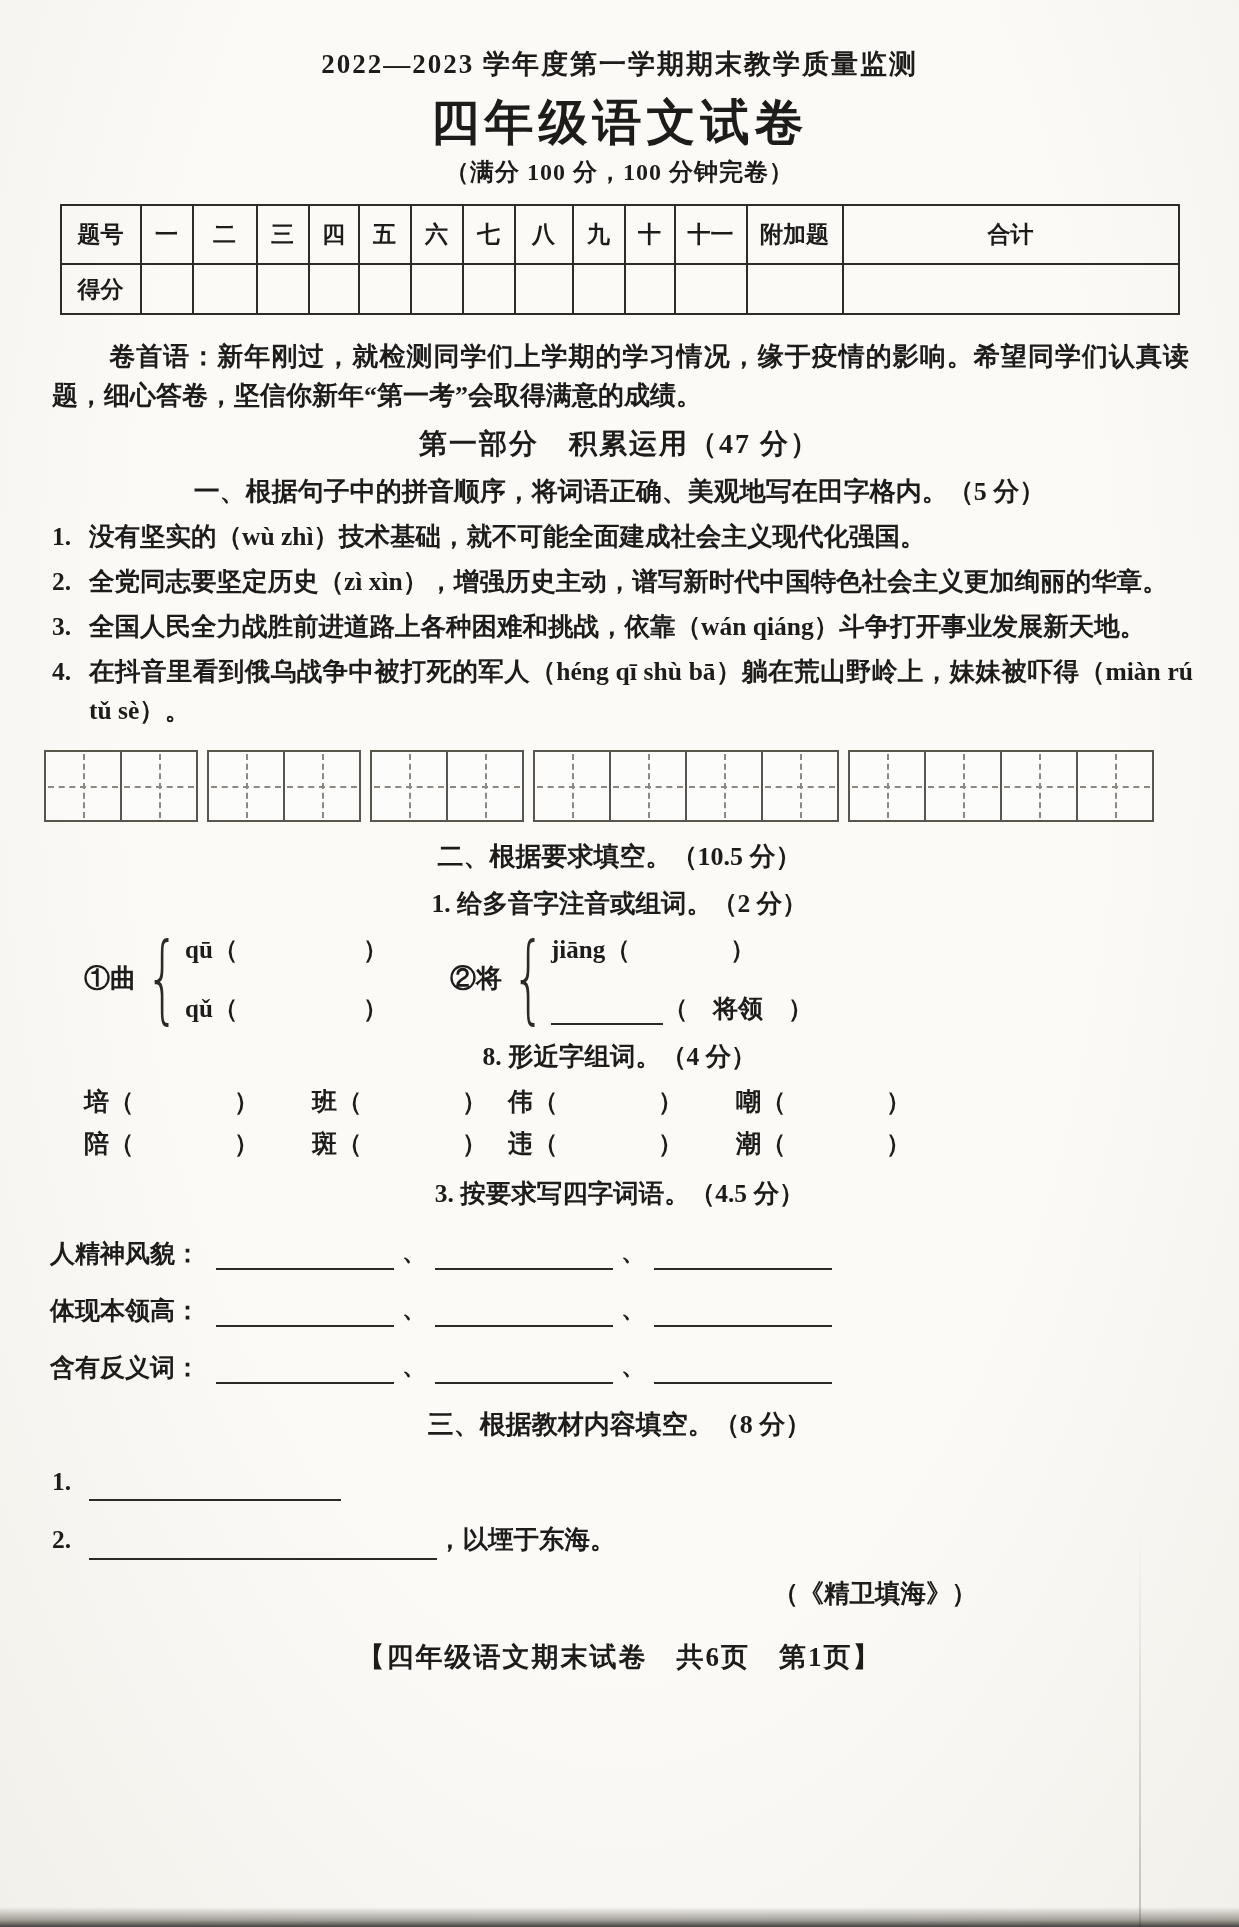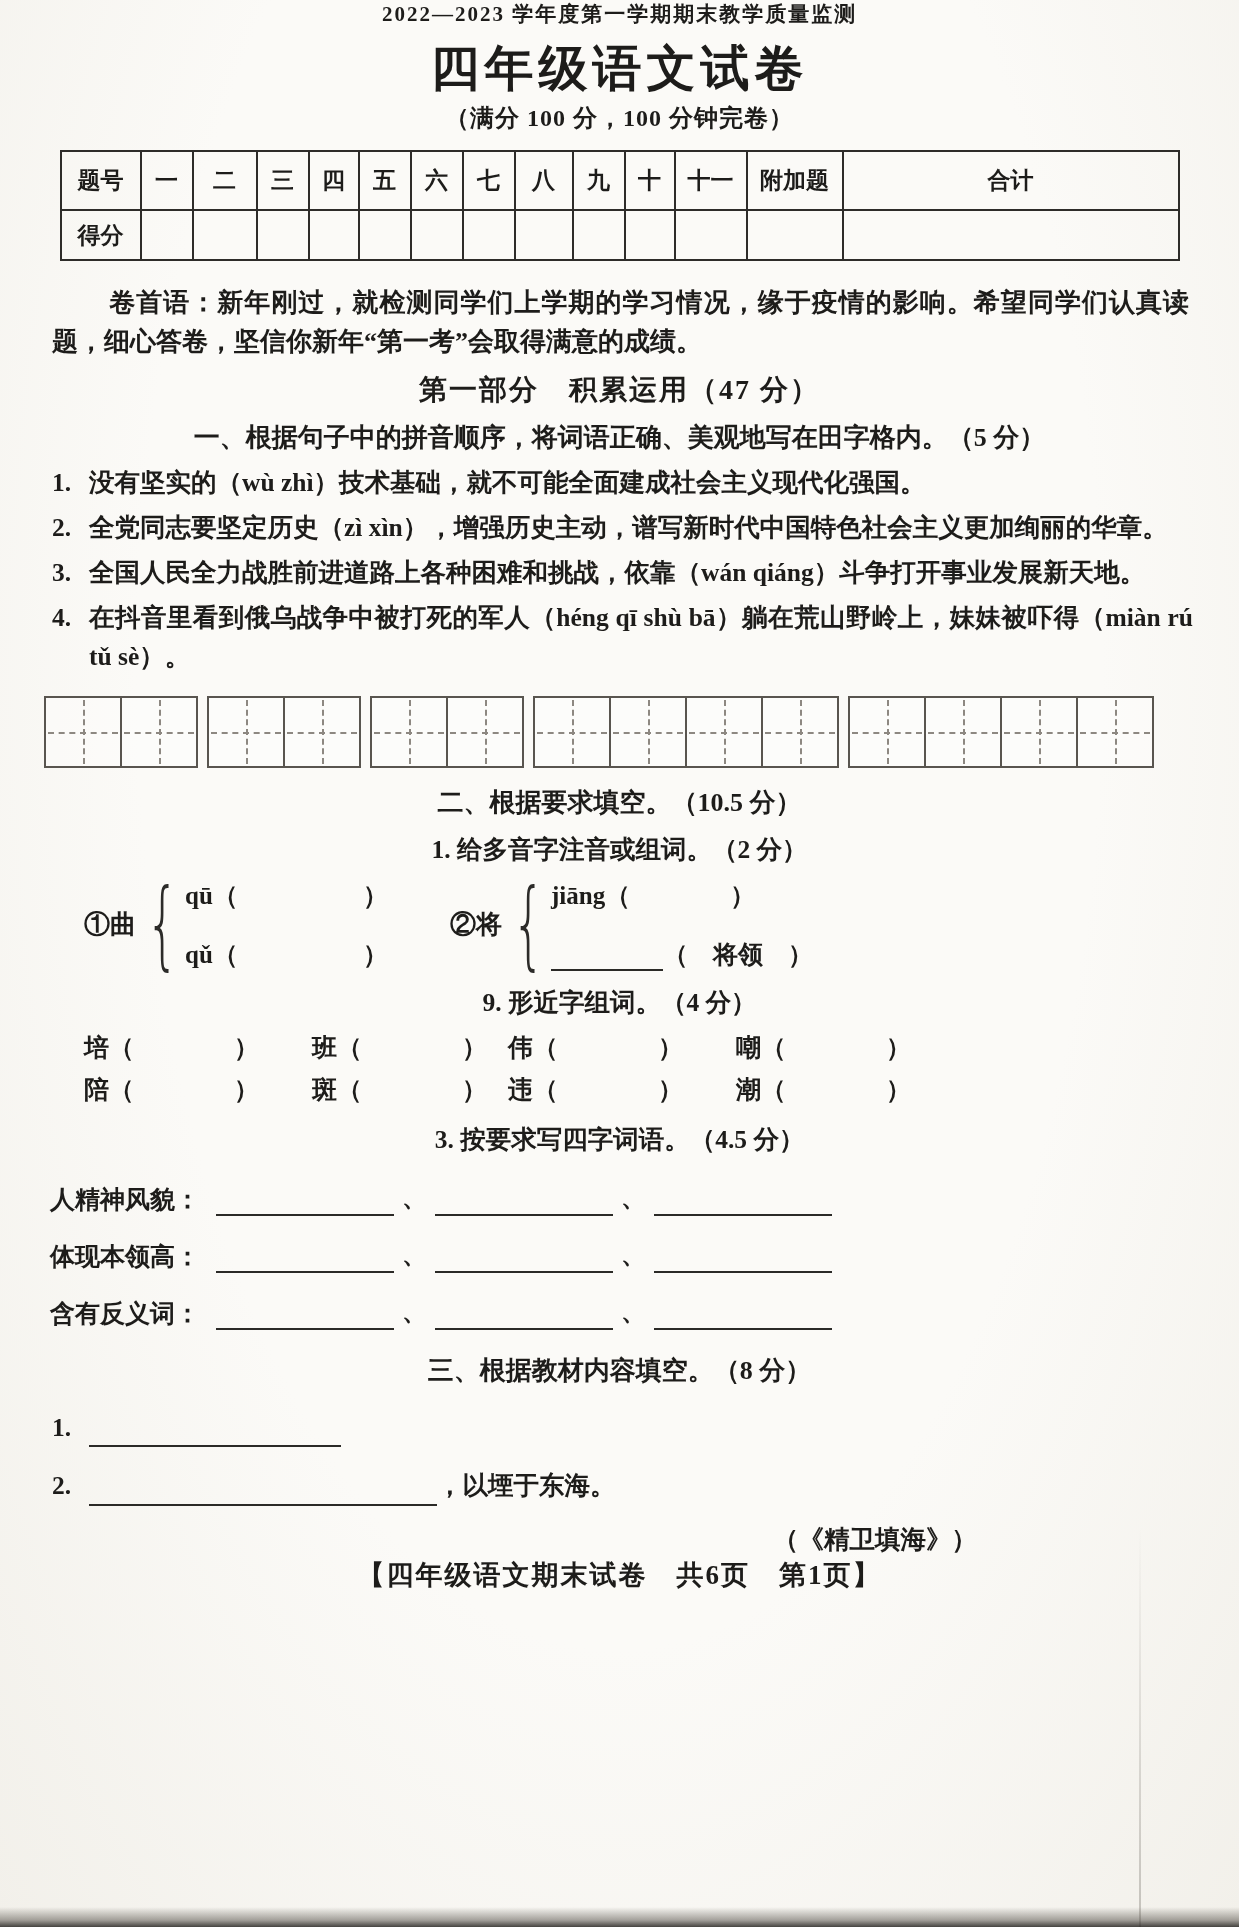--- a/index.html
+++ b/index.html
@@ -7,21 +7,21 @@
   body {
     height:1927px;
     position:relative;
     overflow:hidden;
     background: radial-gradient(ellipse at 50% 35%, #fbfaf7 55%, #f2f0ea 100%);
     font-family: "Liberation Serif", "DejaVu Serif", serif;
     color:#1d1c1a;
   }
 
   
-  .exam-title { text-align:center; font-size:21px; font-weight:700; letter-spacing:2px; }
+  .exam-title { padding-top:46px; text-align:center; font-size:27px; font-weight:700; letter-spacing:2px; }
   .exam-subtitle { margin-top:8px; text-align:center; font-size:49px; font-weight:700; letter-spacing:5px; }
   .exam-note { margin-top:0; text-align:center; font-size:24px; font-weight:600; letter-spacing:1px; }
 
   
   .score-table { margin:16px auto 0; border-collapse:collapse; table-layout:fixed; width:1118px; }
   .score-table td {
     border:2px solid #2e2c29; text-align:center; vertical-align:middle;
     font-size:23px; font-weight:700; overflow:hidden;
   }
   .score-table tr.r-head td { height:59px; }
@@ -74,21 +74,21 @@
   .sczy-sep { padding-bottom:2px; }
 
   
   .q3-item { display:flex; align-items:flex-end; margin:20px 48px 0 52px; font-size:25.5px; font-weight:600; line-height:1.5; flex-wrap:wrap; }
   .q3-item .q-item-num { align-self:flex-start; }
   .blank.w250 { width:252px; }
   .blank.w340 { width:348px; }
   .q3-source { margin-top:16px; text-align:right; padding-right:262px; font-size:25.5px; font-weight:600; }
 
   
-  .page-footer { text-align:center; font-size:27px; font-weight:700; letter-spacing:2px; }
+  .page-footer { margin-top:28px; text-align:center; font-size:27px; font-weight:700; letter-spacing:2px; }
 
   
   .scan-bottom {
     position:absolute; left:0; bottom:0; width:100%; height:20px;
     background:linear-gradient(to bottom, rgba(110,104,96,0), rgba(82,77,70,.5) 65%, rgba(38,36,33,.85));
   }
   .scan-fold {
     position:absolute; right:98px; bottom:0; width:2px; height:400px;
     background:linear-gradient(to top, rgba(95,90,82,.32), rgba(95,90,82,0));
   }
@@ -219,21 +219,21 @@
   <div class="poly-group">
     <span class="poly-label">②将</span>
     <span class="poly-brace">{</span>
     <div class="poly-lines">
       <span>jiāng（　　　　）</span>
       <span><span class="blank w110"></span><span>（　将领　）</span></span>
     </div>
   </div>
 </div>
 
-<div class="q-heading" style="font-weight:600; font-size:25.5px; margin-top:14px;">9. 形近字组词。（4 分）</div>
+<div class="q-heading" style="font-weight:600; font-size:25.5px; margin-top:14px;">8. 形近字组词。（4 分）</div>
 <div class="xjz-rows">
   <div class="xjz-row">
     <span>培（　　　　）</span>
     <span>班（　　　　）</span>
     <span>伟（　　　　）</span>
     <span>嘲（　　　　）</span>
   </div>
   <div class="xjz-row">
     <span>陪（　　　　）</span>
     <span>斑（　　　　）</span>

